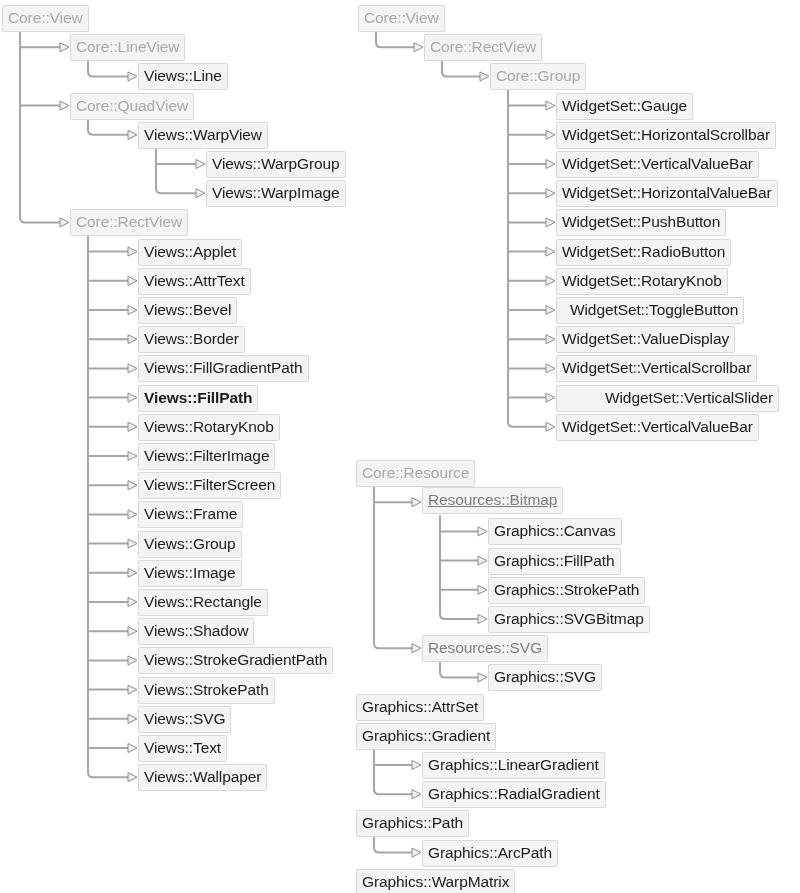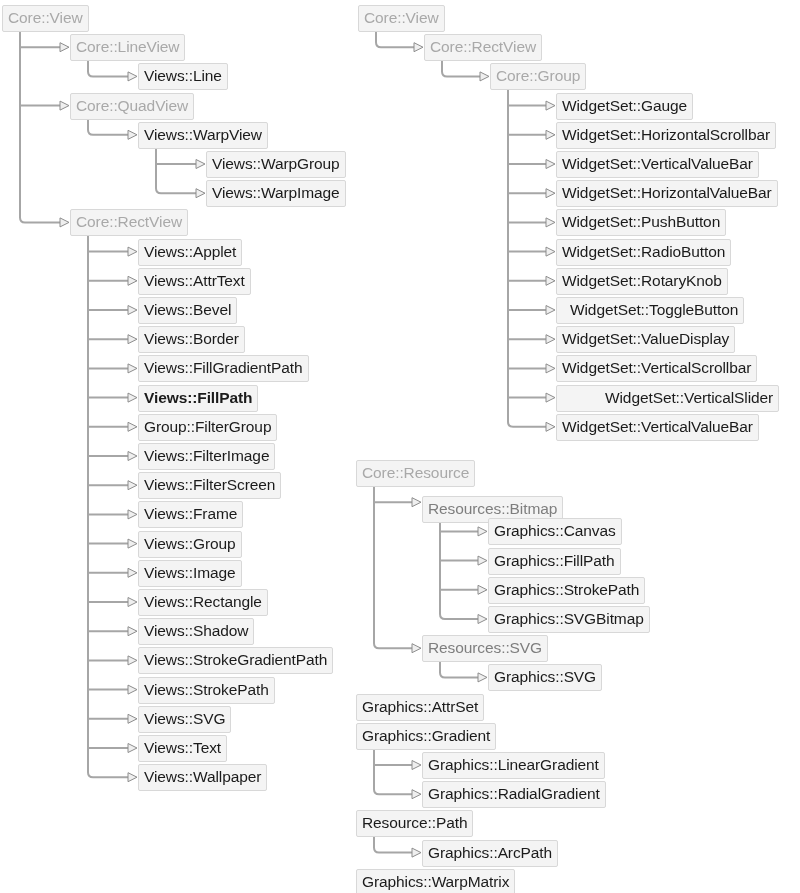--- a/index.html
+++ b/index.html
@@ -75,21 +75,21 @@
       <div class="node" style="left: 136px; top: 116.8px;">Views::WarpView</div>
       <div class="node" style="left: 204px; top: 146px;">Views::WarpGroup</div>
       <div class="node" style="left: 204px; top: 175.2px;">Views::WarpImage</div>
       <div class="node muted" style="left: 68px; top: 204.4px;">Core::RectView</div>
       <div class="node" style="left: 136px; top: 233.6px;">Views::Applet</div>
       <div class="node" style="left: 136px; top: 262.8px;">Views::AttrText</div>
       <div class="node" style="left: 136px; top: 292px;">Views::Bevel</div>
       <div class="node" style="left: 136px; top: 321.2px;">Views::Border</div>
       <div class="node" style="left: 136px; top: 350.4px;">Views::FillGradientPath</div>
       <div class="node" style="left: 136px; top: 379.6px; font-weight: bold;">Views::FillPath</div>
-      <div class="node" style="left: 136px; top: 408.8px;">Group::FilterGroup</div>
+      <div class="node" style="left: 136px; top: 408.8px;">Views::RotaryKnob</div>
       <div class="node" style="left: 136px; top: 438px;">Views::FilterImage</div>
       <div class="node" style="left: 136px; top: 467.2px;">Views::FilterScreen</div>
       <div class="node" style="left: 136px; top: 496.4px;">Views::Frame</div>
       <div class="node" style="left: 136px; top: 525.6px;">Views::Group</div>
       <div class="node" style="left: 136px; top: 554.8px;">Views::Image</div>
       <div class="node" style="left: 136px; top: 584px;">Views::Rectangle</div>
       <div class="node" style="left: 136px; top: 613.2px;">Views::Shadow</div>
       <div class="node" style="left: 136px; top: 642.4px;">Views::StrokeGradientPath</div>
       <div class="node" style="left: 136px; top: 671.6px;">Views::StrokePath</div>
       <div class="node" style="left: 136px; top: 700.8px;">Views::SVG</div>
@@ -144,28 +144,28 @@
         <polygon points="122,66.9 131,71.4 122,75.9" fill="#efefef" stroke="#8d8d8d" stroke-width="1"></polygon>
         <polygon points="122,96.1 131,100.6 122,105.1" fill="#efefef" stroke="#8d8d8d" stroke-width="1"></polygon>
         <polygon points="122,125.30000000000001 131,129.8 122,134.3" fill="#efefef" stroke="#8d8d8d" stroke-width="1"></polygon>
         <polygon points="122,154.5 131,159 122,163.5" fill="#efefef" stroke="#8d8d8d" stroke-width="1"></polygon>
         <polygon points="122,212.9 131,217.4 122,221.9" fill="#efefef" stroke="#8d8d8d" stroke-width="1"></polygon>
         <polygon points="56,300.5 65,305 56,309.5" fill="#efefef" stroke="#8d8d8d" stroke-width="1"></polygon>
         <polygon points="56,329.7 65,334.2 56,338.7" fill="#efefef" stroke="#8d8d8d" stroke-width="1"></polygon>
         <polygon points="56,388.09999999999997 65,392.59999999999997 56,397.09999999999997" fill="#efefef" stroke="#8d8d8d" stroke-width="1"></polygon>
       </svg>
       <div class="node muted" style="left: 0px; top: 0px;">Core::Resource</div>
-      <div class="node semi" style="left: 66px; top: 36px;">Resources::Bitmap</div>
+      <div class="node semi" style="left: 66px; top: 27px; text-decoration: underline;">Resources::Bitmap</div>
       <div class="node" style="left: 132px; top: 58.4px;">Graphics::Canvas</div>
       <div class="node" style="left: 132px; top: 87.6px;">Graphics::FillPath</div>
       <div class="node" style="left: 132px; top: 116.8px;">Graphics::StrokePath</div>
       <div class="node" style="left: 132px; top: 146px;">Graphics::SVGBitmap</div>
       <div class="node semi" style="left: 66px; top: 175.2px;">Resources::SVG</div>
       <div class="node" style="left: 132px; top: 204.4px;">Graphics::SVG</div>
       <div class="node" style="left: 0px; top: 233.6px;">Graphics::AttrSet</div>
       <div class="node" style="left: 0px; top: 262.8px;">Graphics::Gradient</div>
       <div class="node" style="left: 66px; top: 292px;">Graphics::LinearGradient</div>
       <div class="node" style="left: 66px; top: 321.2px;">Graphics::RadialGradient</div>
-      <div class="node" style="left: 0px; top: 350.4px;">Resource::Path</div>
+      <div class="node" style="left: 0px; top: 350.4px;">Graphics::Path</div>
       <div class="node" style="left: 66px; top: 379.6px;">Graphics::ArcPath</div>
       <div class="node" style="left: 0px; top: 408.8px;">Graphics::WarpMatrix</div>
     </div>
   </div>
 
 </body></html>

